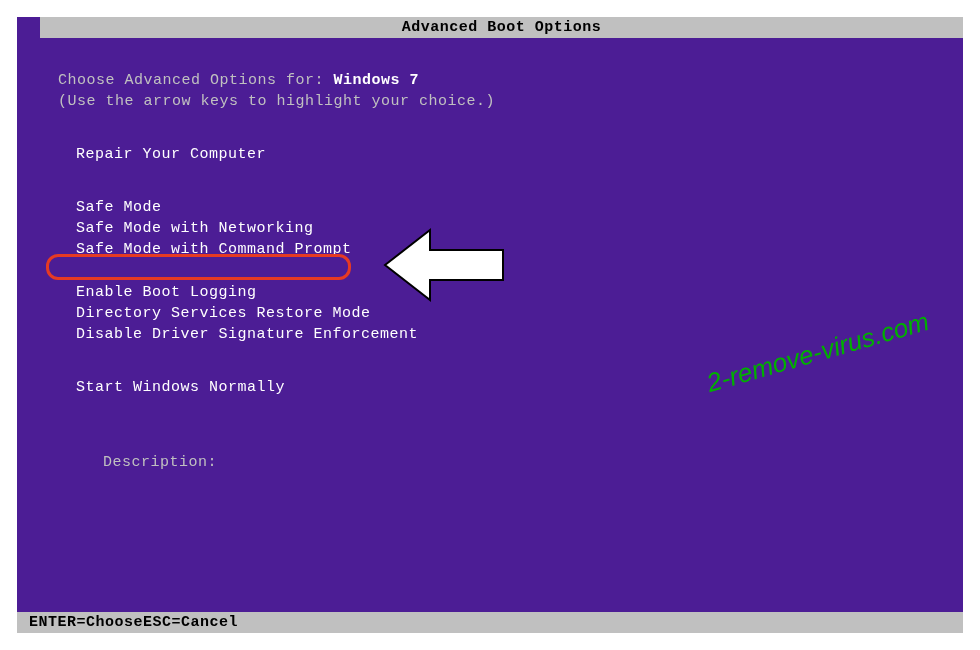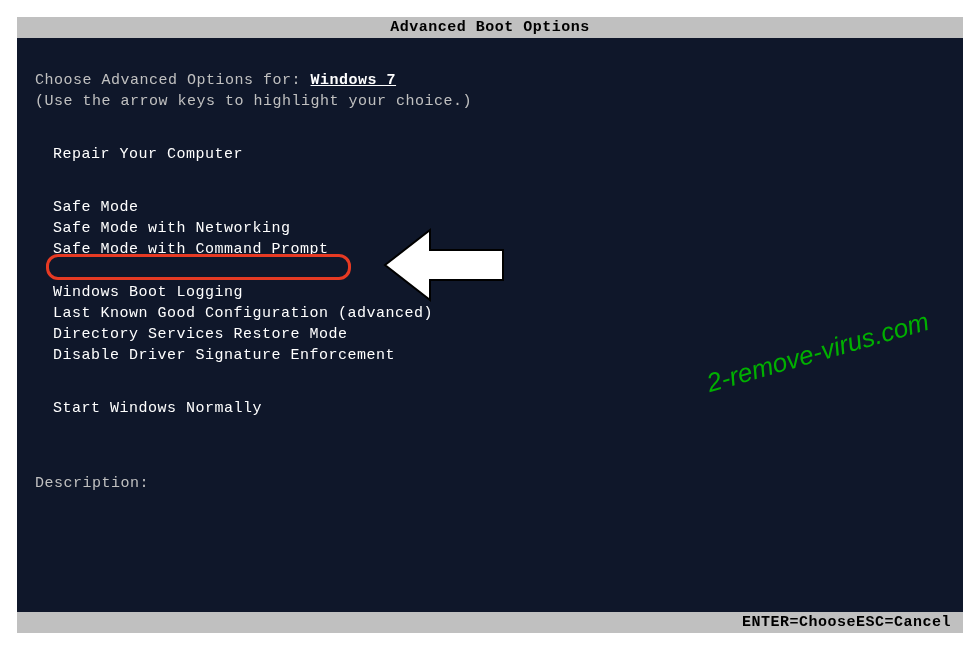--- a/index.html
+++ b/index.html
@@ -13,42 +13,43 @@
       height: 650px;
       position: relative;
       overflow: hidden;
     }
     .screen {
       position: absolute;
       top: 17px;
       left: 17px;
       right: 17px;
       bottom: 17px;
-      background: #0f172a;
+      background: #4c1d95;
       font-family: "Consolas", "Courier New", monospace;
       font-size: 15px;
       color: #c0c0c0;
       letter-spacing: 0.5px;
+      padding-left: 23px;
     }
     .title-bar {
       background: #c0c0c0;
       color: #000;
       text-align: center;
       padding: 2px 0;
       font-weight: bold;
     }
     .content {
       padding: 0 18px;
       line-height: 1.4;
     }
     .spacer-lg { height: 32px; }
     .spacer-md { height: 22px; }
     .intro-line1 { white-space: pre; }
     .intro-line2 { white-space: pre; }
-    .os-name { color: #fff; font-weight: bold; text-decoration: underline; }
+    .os-name { color: #fff; font-weight: bold; }
     .menu-item {
       color: #fff;
       padding-left: 18px;
       white-space: pre;
     }
     .selected {
       display: inline-block;
       padding-left: 18px;
       position: relative;
     }
@@ -71,37 +72,38 @@
       top: 195px;
       pointer-events: none;
     }
     .description {
       display: flex;
       padding-left: 0;
     }
     .desc-label {
       width: 140px;
       white-space: pre;
+      margin-left: 45px;
     }
     .desc-text {
       color: #fff;
       font-weight: bold;
       flex: 1;
       line-height: 1.5;
     }
     .footer-bar {
       position: absolute;
       bottom: 0;
       left: 0;
       right: 0;
       background: #c0c0c0;
       color: #000;
       padding: 2px 12px;
       display: flex;
-      justify-content: flex-end;
+      justify-content: flex-start;
       font-weight: bold;
     }
     .watermark {
       position: absolute;
       color: #00b000;
       font-family: "Comic Sans MS", cursive, sans-serif;
       font-size: 26px;
       transform: rotate(-16deg);
       right: 30px;
       top: 320px;
@@ -127,22 +129,21 @@
     <div class="menu-item">Repair Your Computer</div>
 
     <div class="spacer-lg"></div>
     <div class="menu-item">Safe Mode</div>
     <div class="menu-item">Safe Mode with Networking</div>
     <div class="selected">
       <span class="text">Safe Mode with Command Prompt</span>
     </div>
 
     <div class="spacer-md"></div>
-    <div class="menu-item">Windows Boot Logging</div>
-    <div class="menu-item">Last Known Good Configuration (advanced)</div>
+    <div class="menu-item">Enable Boot Logging</div>
     <div class="menu-item">Directory Services Restore Mode</div>
     <div class="menu-item">Disable Driver Signature Enforcement</div>
 
     <div class="spacer-lg"></div>
     <div class="menu-item">Start Windows Normally</div>
 
     <div class="spacer-lg"></div>
     <div class="spacer-md"></div>
     <div class="description">
       <div class="desc-label">Description:</div>

